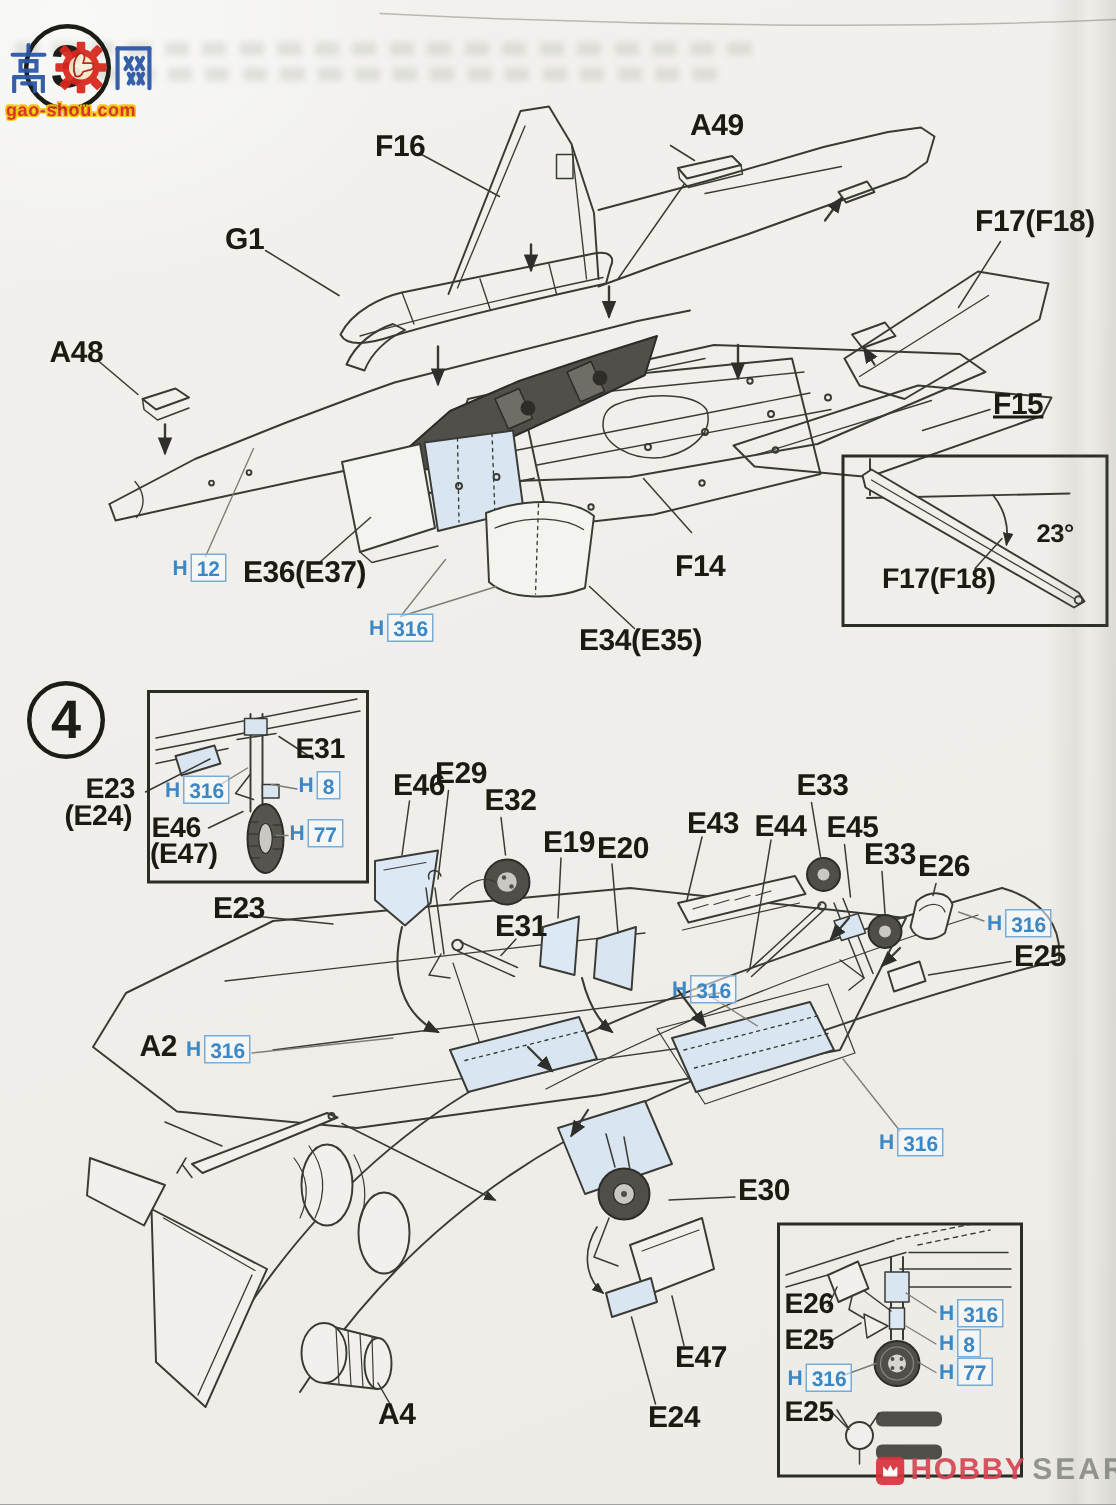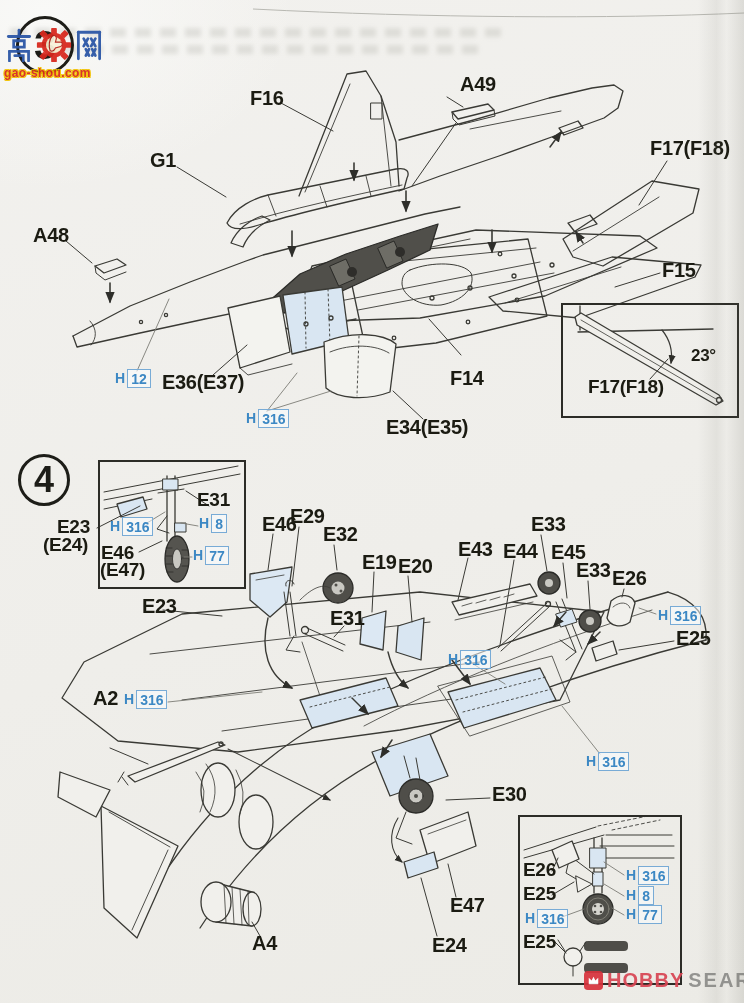--- a/index.html
+++ b/index.html
@@ -346,21 +346,21 @@
   </div>
   <div class="circle-num" style="left:18px;top:454px;width:46px;height:46px;font-size:36px;">
     <span>4</span>
   </div>
 
   <div class="lbl" style="left:250px;top:88px;">F16</div>
   <div class="lbl" style="left:427px;top:74px;margin-left:33px;">A49</div>
   <div class="lbl" style="left:150px;top:150px;">G1</div>
   <div class="lbl" style="left:650px;top:138px;">F17(F18)</div>
   <div class="lbl" style="left:33px;top:225px;">A48</div>
-  <div class="lbl" style="left:662px;top:260px;">F15</div>
+  <div class="lbl" style="left:662px;top:260px;text-decoration:underline;">F15</div>
   <div class="lbl" style="left:450px;top:368px;">F14</div>
   <div class="lbl" style="left:162px;top:372px;">E36(E37)</div>
   <div class="lbl" style="left:386px;top:417px;">E34(E35)</div>
 
   <div class="hc" style="left:115px;top:369px;">
     <span>H</span>
       <span class="n">12</span>
   </div>
   <div class="hc" style="left:246px;top:409px;">
     <span>H</span>

